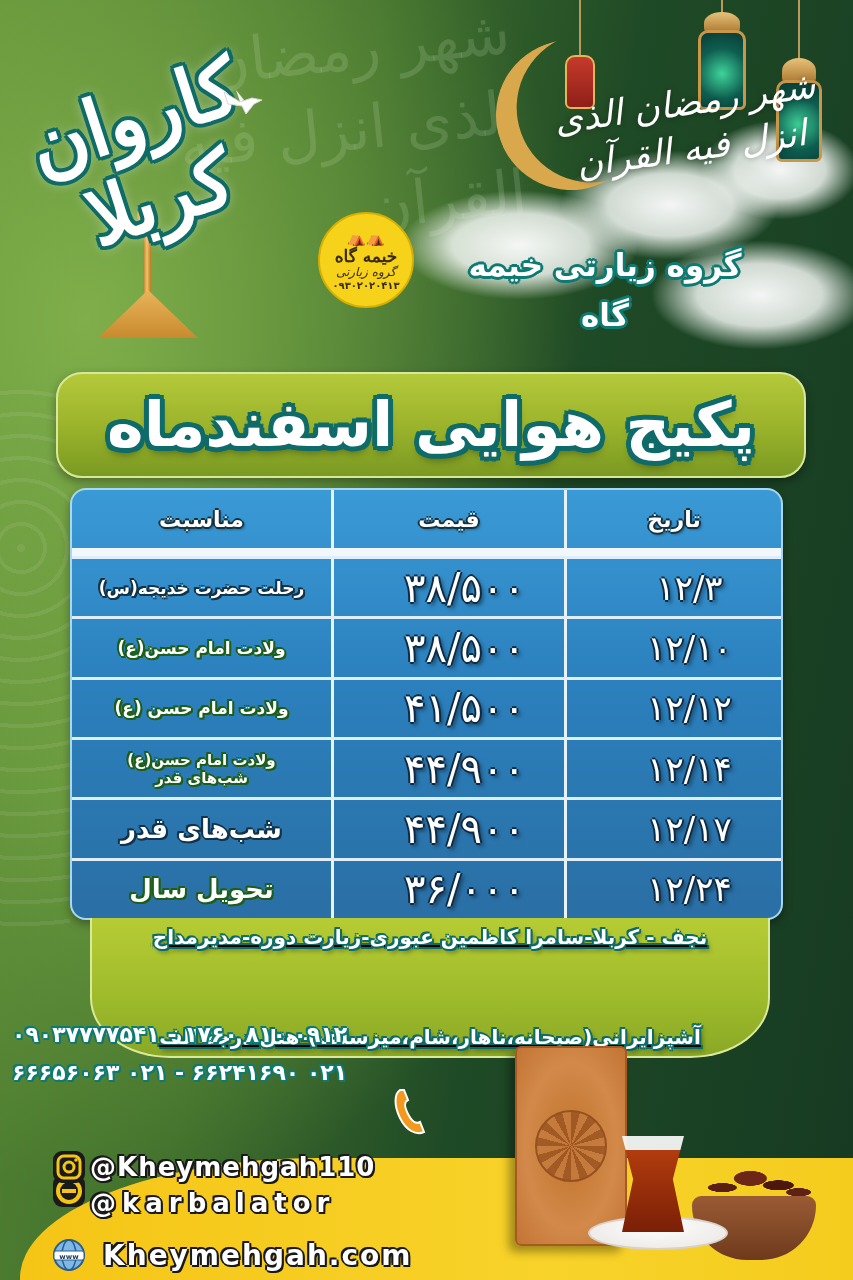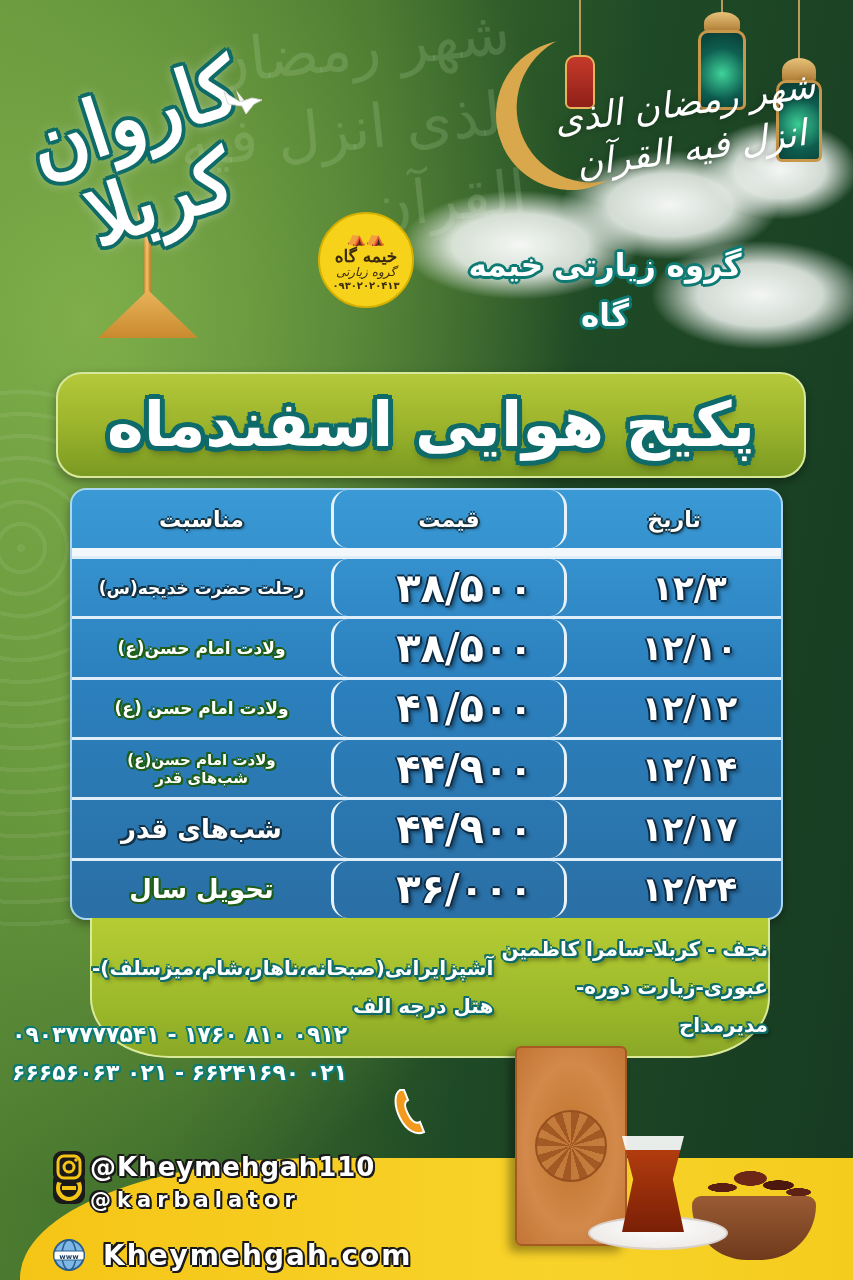--- a/index.html
+++ b/index.html
@@ -127,48 +127,49 @@
   .t-row { display: flex; flex-direction: row-reverse; width: 100%; }
   .t-head { height: 66px; border-bottom: 8px solid #f1f7fb; }
   .t-body-row { flex: 1; border-top: 3px solid #dfeef8; }
   .t-body-row:first-of-type { border-top: none; }
   .t-cell {
     display: flex; align-items: center; justify-content: center;
     direction: rtl; text-align: center;
     color: #ffffff;
   }
   .c-date { width: 214px; }
-  .c-price { width: 236px; border-left: 3px solid #e8f2f9; border-right: 3px solid #e8f2f9; border-radius: 17px; }
+  .c-price { width: 236px; border-left: 3px solid #e8f2f9; border-right: 3px solid #e8f2f9; }
   .c-occ { flex: 1; }
   .t-head .t-cell {
     font-weight: bold; font-size: 22px;
     text-shadow: 2px 0 0 #14323f, -2px 0 0 #14323f, 0 2px 0 #14323f, 0 -2px 0 #14323f, 2px 2px 3px rgba(0,0,0,0.5);
   }
   .num {
-    font-weight: bold; font-size: 40px; letter-spacing: 1px;
+    font-weight: normal; font-size: 40px; letter-spacing: 1px;
     text-shadow: 2px 0 0 #0d2b45, -2px 0 0 #0d2b45, 0 2px 0 #0d2b45, 0 -2px 0 #0d2b45, 3px 3px 4px rgba(0,0,0,0.55);
     padding-left: 31px;
   }
   .num.date { font-size: 34px; }
   .occ {
     font-weight: bold; font-size: 17px; line-height: 20px;
     text-shadow: 2px 0 0 #1d5e1a, -2px 0 0 #1d5e1a, 0 2px 0 #1d5e1a, 0 -2px 0 #1d5e1a, 2px 2px 0 #1d5e1a, -2px -2px 0 #1d5e1a;
   }
   .occ.dark { text-shadow: 2px 0 0 #133348, -2px 0 0 #133348, 0 2px 0 #133348, 0 -2px 0 #133348, 2px 2px 0 #133348, -2px -2px 0 #133348; }
   .occ.big { font-size: 26px; line-height: 30px; }
   .occ.two { font-size: 15px; line-height: 18px; flex-direction: column; }
   
   .features {
     left: 90px; top: 918px; width: 680px; height: 140px;
     border-radius: 0 0 80px 80px / 0 0 60px 60px;
     background: linear-gradient(180deg, #b6cc34 0%, #9dba2b 60%, #8aa826 100%);
     border: 2px solid #dbe99a;
     border-top: none;
-    display: flex; flex-direction: row; align-items: center; justify-content: flex-start;
+    display: flex; flex-direction: column; align-items: center; justify-content: space-between;
     direction: rtl;
+    text-decoration: underline;
   }
   .features-line {
     font-weight: bold; font-size: 20px; line-height: 38px;
     color: #ffffff;
     text-shadow: 2px 0 0 #0e6b67, -2px 0 0 #0e6b67, 0 2px 0 #0e6b67, 0 -2px 0 #0e6b67, 2px 2px 0 #0e6b67, -2px -2px 0 #0e6b67, 3px 4px 4px rgba(0,0,0,0.4);
   }
   
   .phones { left: 12px; top: 1016px; width: 380px; }
   .phone-line {
     direction: rtl; text-align: left; white-space: nowrap;
@@ -182,21 +183,21 @@
     left: 20px; top: 1158px; width: 880px; height: 240px;
     background: linear-gradient(90deg, #f5c516 0%, #f8d32a 60%, #f4cb1c 100%);
     border-radius: 300px 0 0 0 / 120px 0 0 0;
   }
   .social { left: 52px; width: 400px; display: flex; align-items: center; gap: 4px; }
   .social-text {
     font-weight: bold; color: #ffffff; white-space: nowrap;
     text-shadow: 2px 0 0 #1a1a1a, -2px 0 0 #1a1a1a, 0 2px 0 #1a1a1a, 0 -2px 0 #1a1a1a, 2px 2px 0 #1a1a1a, -2px -2px 0 #1a1a1a;
   }
   .s1 { top: 1164px; }
-  .s1 .social-text { font-size: 21px; letter-spacing: 6px; margin-top: 24px; }
+  .s1 .social-text { font-size: 26px; letter-spacing: 6px; margin-top: 24px; }
   .s2 { top: 1150px; }
   .s2 .social-text { font-size: 26px; letter-spacing: 1px; }
   .s3 { top: 1238px; }
   .s3 .social-text { font-size: 28px; letter-spacing: 2px; padding-left: 13px; }
   .sicon { width: 34px; height: 34px; flex: none; }
   
   .quran {
     left: 515px; top: 1046px; width: 112px; height: 200px;
     background: radial-gradient(ellipse at 50% 50%, #b86a2c 0%, #c97e3a 30%, #d2894a 60%, #c27434 100%);
     border-radius: 6px;

